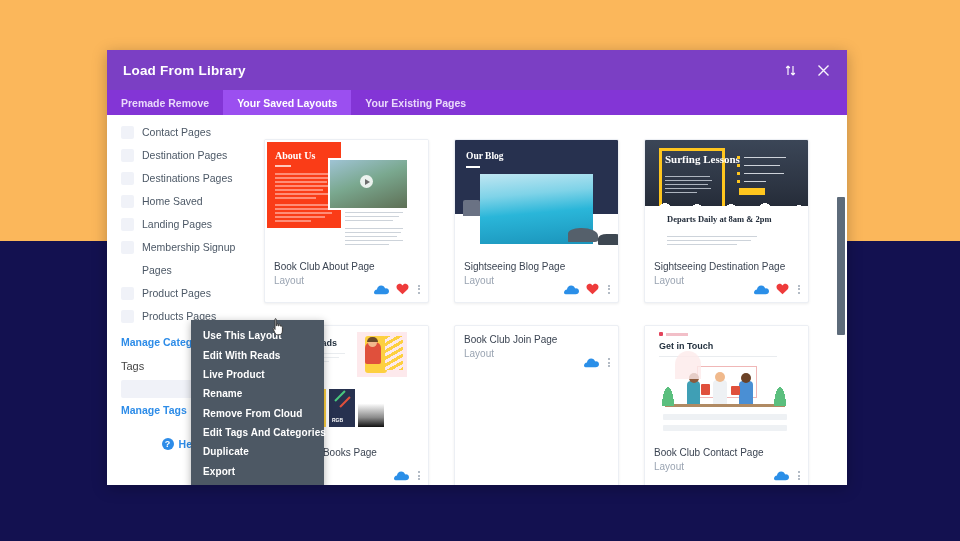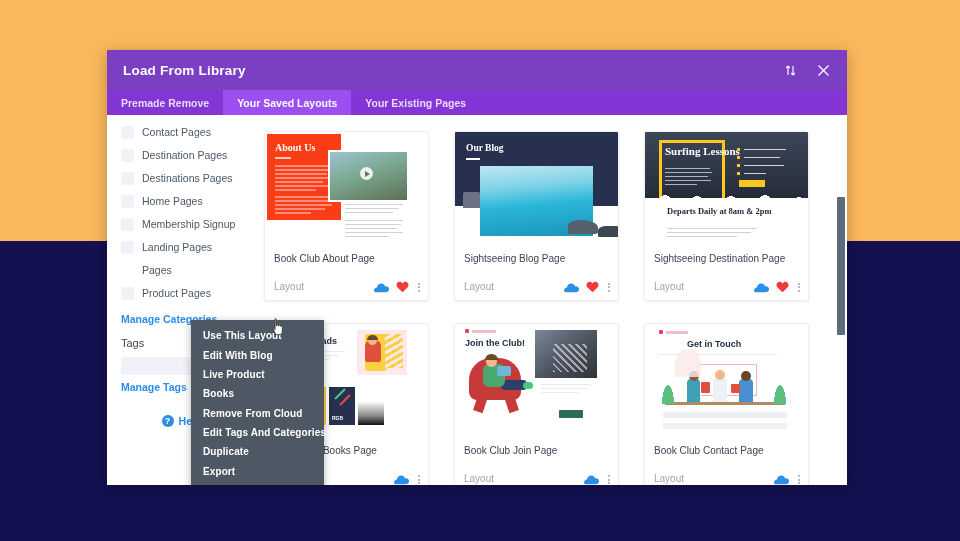--- a/index.html
+++ b/index.html
@@ -70,31 +70,31 @@
   }
   .help-icon{
     width:12px;height:12px;border-radius:50%;background:#2d8ce8;color:#fff;
     font-size:9px;font-weight:bold;display:flex;align-items:center;justify-content:center;
     cursor:pointer;
   }
   .help-text{font-size:10.5px;color:#2d8ce8;font-weight:bold;cursor:pointer;}
 
   
   .grid-wrap{
-    flex:1 1 auto;position:relative;overflow:hidden;padding:16px 14px 0 14px;
+    flex:1 1 auto;position:relative;overflow:hidden;padding:24px 14px 0 14px;
   }
   .grid{display:flex;flex-wrap:wrap;gap:22px 25px;}
   .card{
     width:163px;background:#fff;border:1px solid #eceff4;border-radius:2px;
     box-shadow:0 1px 3px rgba(0,0,0,.07);overflow:hidden;cursor:pointer;
   }
   .thumb{height:113px;overflow:hidden;position:relative;background:#fff;}
   .card-meta{padding:7px 9px 8px 9px;position:relative;min-height:34px;}
   .card-title{font-size:10px;color:#3b4452;line-height:13px;}
-  .card-sub{font-size:10px;color:#9aa4b2;margin-top:16px;}
+  .card-sub{font-size:10px;color:#9aa4b2;margin-top:2px;}
   .card-icons{position:absolute;right:6px;bottom:7px;display:flex;align-items:center;gap:7px;}
   .ic{cursor:pointer;display:flex;align-items:center;}
   .dots{display:flex;flex-direction:column;gap:1.5px;padding:0 2px;cursor:pointer;}
   .dots i{width:2px;height:2px;background:#9aa4b2;border-radius:50%;display:block;}
 
   
   .scrollbar{
     position:absolute;right:2px;top:0;width:8px;height:370px;
   }
   .scroll-thumb{
@@ -198,21 +198,21 @@
   .jc-head2{position:absolute;left:31px;top:32px;width:11px;height:11px;border-radius:50%;background:#f0b98c;}
   .jc-hair2{position:absolute;left:30px;top:30px;width:13px;height:6px;border-radius:6px 6px 0 0;background:#6b4a2a;}
   .jc-legs{position:absolute;left:46px;top:56px;width:26px;height:10px;background:#2c3e6b;border-radius:4px;}
   .jc-shoe{position:absolute;left:68px;top:58px;width:10px;height:7px;background:#49c97e;border-radius:4px;}
   .jc-book{position:absolute;left:42px;top:42px;width:14px;height:10px;background:#6fb8d8;border-radius:2px;}
   .jc-img{position:absolute;left:80px;top:6px;width:62px;height:48px;
           background:linear-gradient(140deg,#7b8798 0%,#4a525e 55%,#2e3338 100%);}
   .jc-btn{position:absolute;left:104px;top:86px;width:24px;height:8px;background:#2d6b5a;border-radius:1px;}
 
   
-  .ct-h{position:absolute;left:14px;top:15px;color:#23313f;font-size:9px;font-weight:bold;margin-left:28px;}
+  .ct-h{position:absolute;left:14px;top:15px;color:#23313f;font-size:9px;font-weight:bold;}
   .ct-tag{position:absolute;left:14px;top:7px;width:22px;height:2.5px;background:#f2bfc8;}
   .ct-dot{position:absolute;left:14px;top:6px;width:4px;height:4px;background:#e3445c;border-radius:1px;}
   .ct-frame{position:absolute;left:52px;top:40px;width:58px;height:30px;border:1.5px solid #f0b7b7;}
   .ct-desk{position:absolute;left:20px;top:78px;width:120px;height:3px;background:#b08a63;}
   .ct-p1{position:absolute;left:42px;top:55px;width:13px;height:24px;background:#3f9fb5;border-radius:4px 4px 0 0;}
   .ct-p1h{position:absolute;left:44px;top:47px;width:10px;height:10px;border-radius:50%;background:#8c5a3c;}
   .ct-p2{position:absolute;left:68px;top:54px;width:14px;height:25px;background:#eef1f4;border-radius:4px 4px 0 0;}
   .ct-p2h{position:absolute;left:70px;top:46px;width:10px;height:10px;border-radius:50%;background:#f0b98c;}
   .ct-p3{position:absolute;left:94px;top:55px;width:14px;height:24px;background:#4a8fd4;border-radius:4px 4px 0 0;}
   .ct-p3h{position:absolute;left:96px;top:47px;width:10px;height:10px;border-radius:50%;background:#6b4226;}
@@ -260,37 +260,41 @@
         <li class="cat-item">
           <span class="cbx"></span>
           <span class="cat-label">Destination Pages</span>
         </li>
         <li class="cat-item">
           <span class="cbx"></span>
           <span class="cat-label">Destinations Pages</span>
         </li>
         <li class="cat-item">
           <span class="cbx"></span>
-          <span class="cat-label">Home Pages</span>
+          <span class="cat-label">Home Saved</span>
+        </li>
+        <li class="cat-item">
+          <span class="cbx"></span>
+          <span class="cat-label">Landing Pages</span>
         </li>
         <li class="cat-item">
           <span class="cbx"></span>
           <span class="cat-label">Membership Signup</span>
-        </li>
-        <li class="cat-item">
-          <span class="cbx"></span>
-          <span class="cat-label">Landing Pages</span>
         </li>
         <li class="cat-item">
           <span class="cbx hidden"></span>
           <span class="cat-label">Pages</span>
         </li>
         <li class="cat-item">
           <span class="cbx"></span>
           <span class="cat-label">Product Pages</span>
+        </li>
+        <li class="cat-item">
+          <span class="cbx"></span>
+          <span class="cat-label">Products Pages</span>
         </li>
       </ul>
 
       <a class="link">Manage Categories</a>
 
       <div class="tags-title">Tags</div>
       <input class="tag-input" type="text" placeholder="" style="">
 
       <a class="link">Manage Tags</a>
 
@@ -481,44 +485,20 @@
               <span class="dots">
                   <i></i>
                   <i></i>
                   <i></i>
                 </span>
             </div>
           </div>
         </div>
 
         <div class="card">
-          <div class="thumb">
-            <div class="tb">
-              <div class="jc-dot"></div>
-              <div class="jc-tag" style="left:17px;"></div>
-              <div class="jc-h">Join the Club!</div>
-              <div class="jc-img">
-                <div style="position:absolute;left:18px;top:14px;width:34px;height:28px;
-                            background:repeating-linear-gradient(45deg,#e8e8e8 0 2px,transparent 2px 5px);opacity:.6;"></div>
-              </div>
-              <div class="jc-chair"></div>
-              <div class="jc-legs"></div>
-              <div class="jc-shoe"></div>
-              <div class="jc-body"></div>
-              <div class="jc-book"></div>
-              <div class="jc-head2"></div>
-              <div class="jc-hair2"></div>
-              <div style="position:absolute;left:20px;top:74px;width:10px;height:14px;background:#c73a3a;transform:rotate(18deg);"></div>
-              <div style="position:absolute;left:52px;top:74px;width:10px;height:14px;background:#c73a3a;transform:rotate(-18deg);"></div>
-              <div class="dgl" style="left:86px;top:60px;width:50px;"></div>
-              <div class="dgl" style="left:86px;top:64px;width:46px;"></div>
-              <div class="dgl" style="left:86px;top:68px;width:38px;"></div>
-              <div class="jc-btn"></div>
-            </div>
-          </div>
           <div class="card-meta">
             <div class="card-title">Book Club Join Page</div>
             <div class="card-sub">Layout</div>
             <div class="card-icons">
               <span class="ic">
                 <svg width="15" height="11" viewBox="0 0 15 11">
                     <path d="M3.4 10.2h8.3c1.8 0 3.3-1.3 3.3-3 0-1.6-1.3-2.9-3-2.9-.3 0-.6 0-.9.1C10.6 2.5 9 1.4 7.2 1.4 4.9 1.4 3 3.2 3 5.4v.1C1.3 5.7 0 7 0 8.6c0 .9.7 1.6 1.6 1.6h1.8z" fill="#2b8fe8"></path>
                   </svg>
               </span>
               <span class="dots">
@@ -577,23 +557,23 @@
 
       </div>
 
       <div class="scrollbar">
         <div class="scroll-thumb"></div>
       </div>
     </div>
 
     <div class="ctx-menu">
       <div class="ctx-item">Use This Layout</div>
-      <div class="ctx-item">Edit With Blog</div>
+      <div class="ctx-item">Edit With Reads</div>
       <div class="ctx-item">Live Product</div>
-      <div class="ctx-item">Books</div>
+      <div class="ctx-item">Rename</div>
       <div class="ctx-item">Remove From Cloud</div>
       <div class="ctx-item">Edit Tags And Categories</div>
       <div class="ctx-item">Duplicate</div>
       <div class="ctx-item">Export</div>
 
     </div>
 
   </div>
 </div>
 

